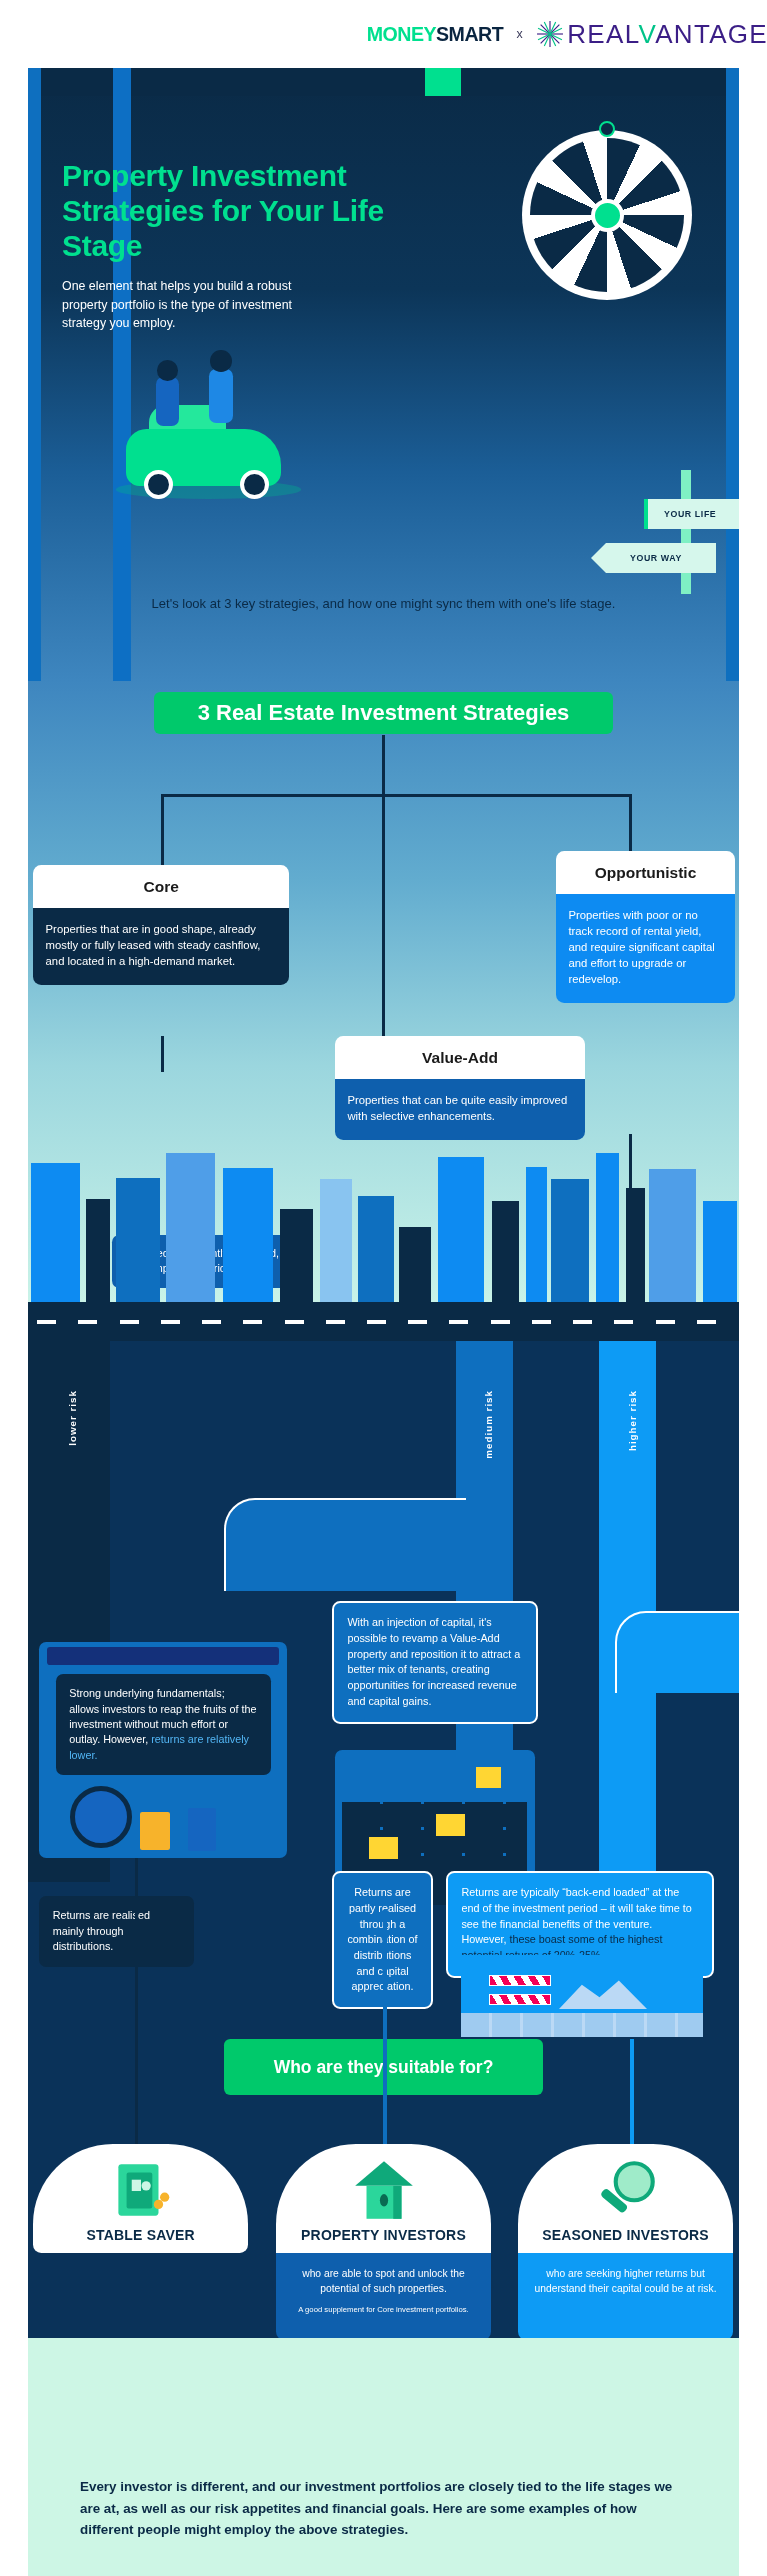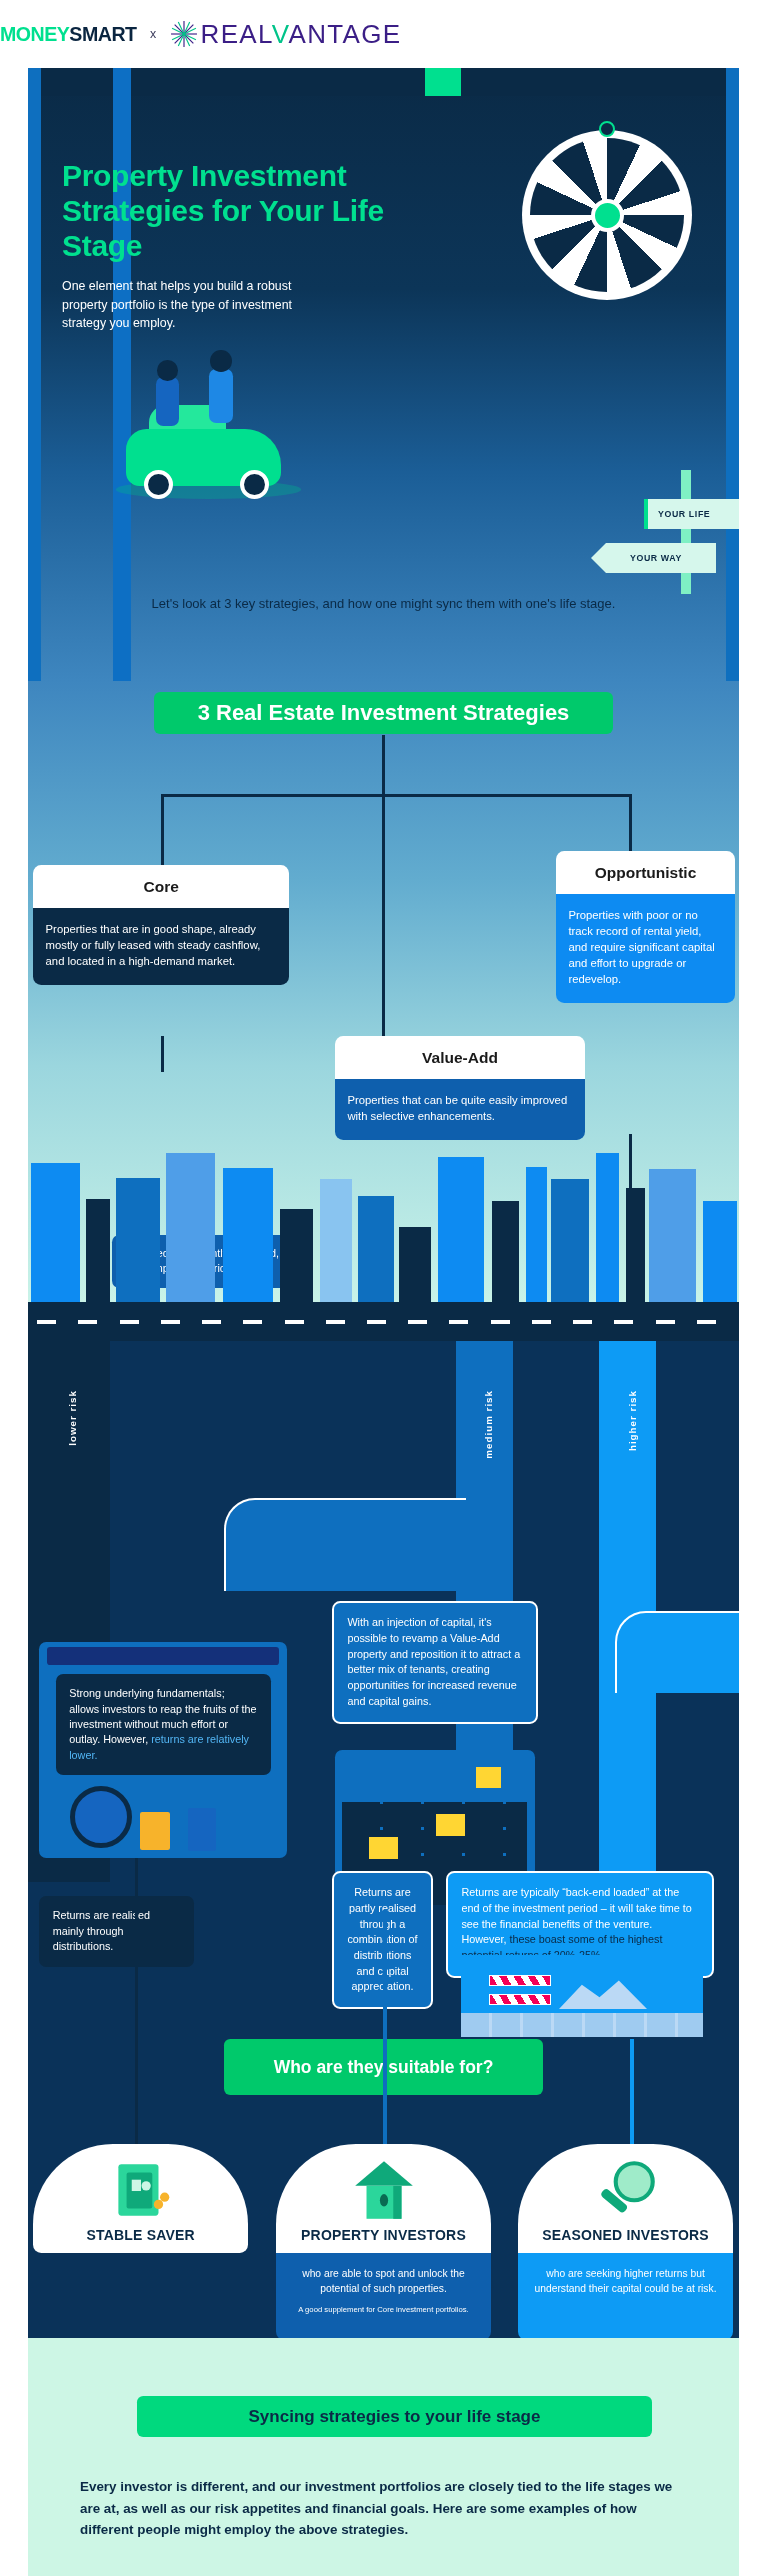--- a/index.html
+++ b/index.html
@@ -14,21 +14,21 @@
     width: 768px;
     height: 3884px;
     overflow: hidden;
     background: #ffffff;
   }
 
   
   .logo-bar {
     position: absolute; top: 0; left: 0;
     width: 768px; height: 68px;
-    display: flex; align-items: center; justify-content: flex-start;
+    display: flex; align-items: center; justify-content: flex-end;
     background: #ffffff;
   }
   .logo-group { display: flex; align-items: center; gap: 13.4px; }
   .ms-logo {
     font-size: 19.6px; font-weight: 700; letter-spacing: -0.5px;
     font-family: "Liberation Sans", sans-serif;
   }
   .ms-money { color: #00E08F; }
   .ms-smart { color: #0A2540; }
   .logo-x { font-size: 12.4px; color: #3a3a5a; }
@@ -113,21 +113,21 @@
 
   
   .signpost-pole {
     position: absolute; background: #7FF0C4;
   }
   .sign {
     position: absolute; height: 30px;
     background: #D6F7EC; display: flex; align-items: center;
     color: #0A2A46; font-size: 8.8px; font-weight: 700; letter-spacing: 0.6px;
   }
-  .sign.right { padding-left: 14px; }
+  .sign.right { padding-left: 20px; }
   .sign.left { padding-left: 24px; }
   .sign-arrow-l {
     position: absolute; left: -15px; top: 0;
     border-top: 15px solid transparent; border-bottom: 15px solid transparent;
     border-right: 15px solid #D6F7EC;
   }
   .sign-edge { position: absolute; left: 0; top: 0; width: 4.1px; height: 100%; background: #00E08F; }
 
   .hero-lead {
     position: absolute; left: 0; width: 711px; top: 526px;
@@ -498,19 +498,18 @@
             <rect x="18" y="76" width="58" height="18" rx="8" fill="#0FA97A" transform="rotate(40 47 85)"></rect>
           </svg>
         </div>
         <div class="inv-title">SEASONED INVESTORS</div>
         <div class="inv-desc">who are seeking higher returns but understand their capital could be at risk.</div>
       </div>
     </div>
   </section>
 
   <section class="life">
-    <div class="pill-green banner-sync">Syncing strategies to your life stage</div>
     <p class="life-lead">Every investor is different, and our investment portfolios are closely tied to the life stages we are at, as well as our risk appetites and financial goals. Here are some examples of how different people might employ the above strategies.</p>
 
   </section>
 
 </div>
 
 
 </body></html>

